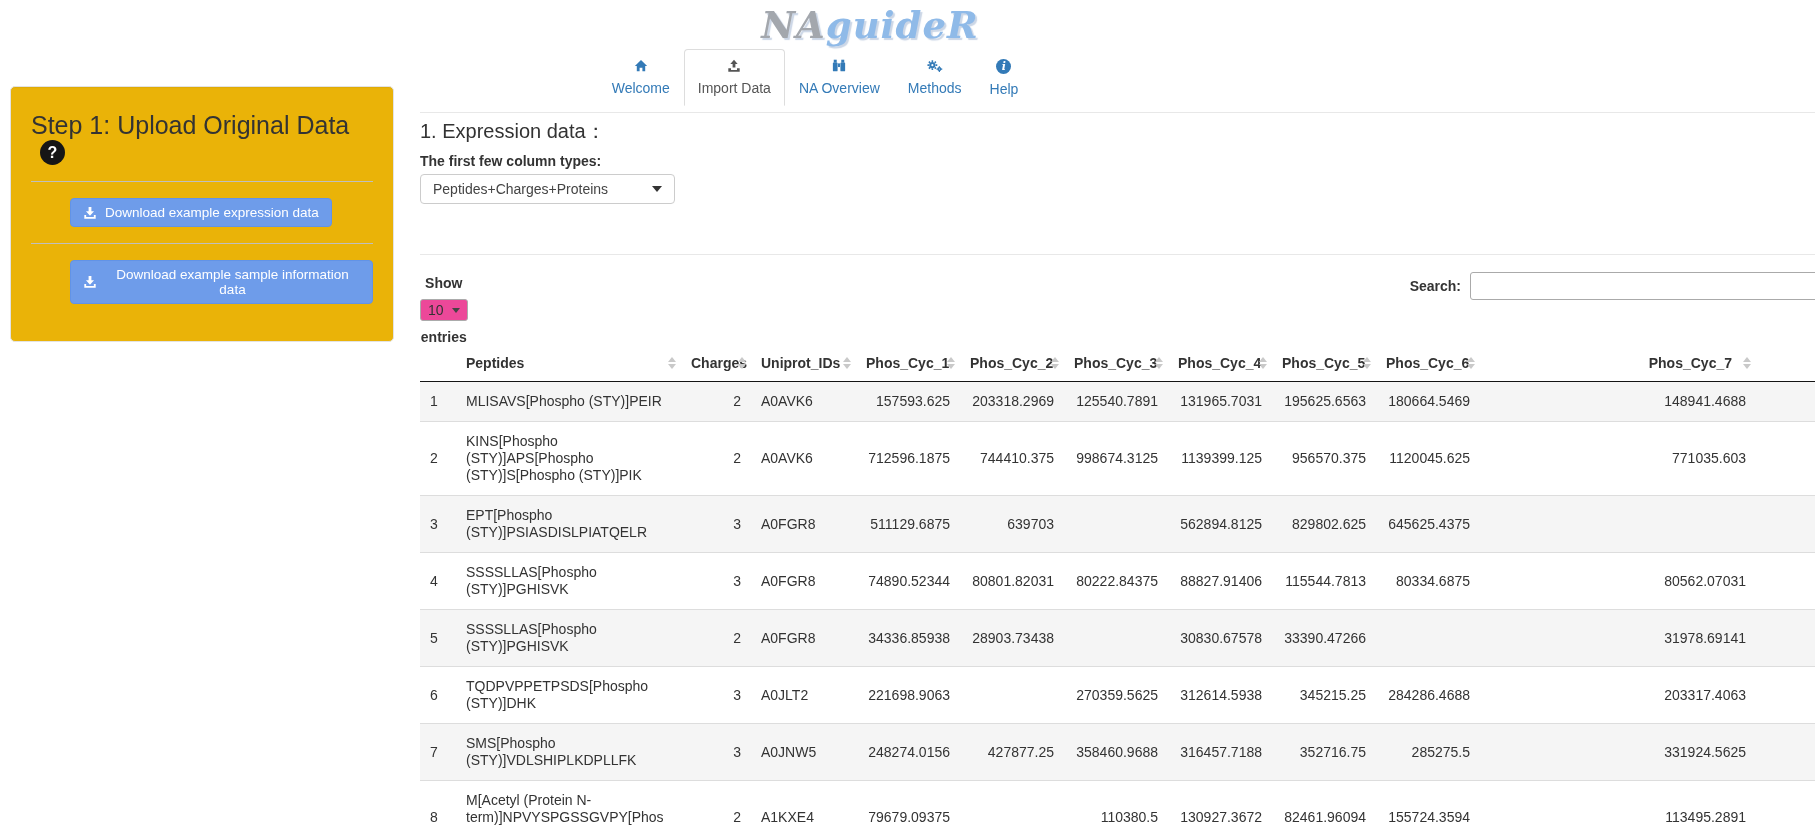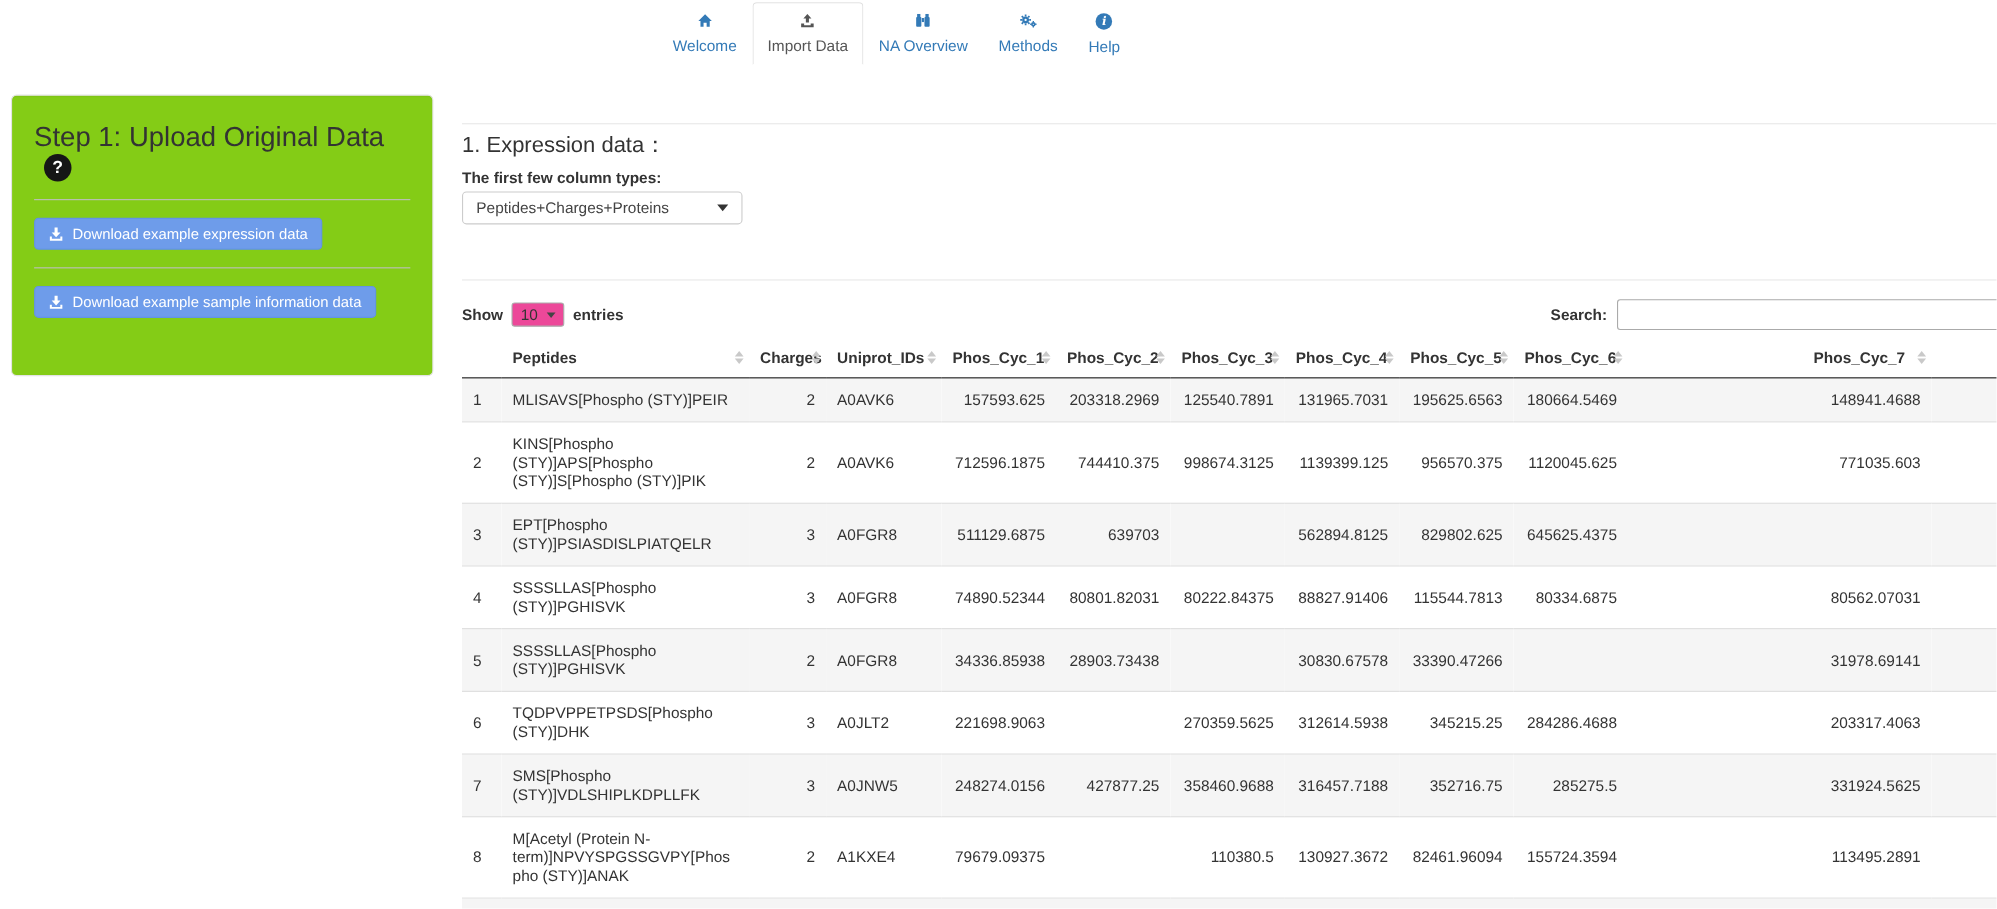--- a/index.html
+++ b/index.html
@@ -31,21 +31,21 @@
   .nav-ic { display:inline-flex; align-items:center; }
   .info-circle {
     display:inline-block; width:15px; height:15px; border-radius:50%;
     background:#337ab7; color:#fff; font-size:11px; font-weight:bold;
     text-align:center; line-height:15px; font-style:italic;
     font-family:"DejaVu Serif",serif;
   }
   
   .well {
     position:absolute; left:10px; top:86px; width:384px; height:256px;
-    background:#84cc16; border:1px solid #e3e3e3; border-radius:5px;
+    background:#eab308; border:1px solid #e3e3e3; border-radius:5px;
     padding:24px 20px 20px 20px; box-shadow:inset 0 1px 1px rgba(0,0,0,.05);
   }
   .panel-title { font-size:25px; color:#333; }
   .qmark {
     display:inline-block; width:25px; height:25px; border-radius:50%;
     background:#161616; color:#fff; font-weight:bold; font-size:16px;
     line-height:25px; text-align:center; vertical-align:-3px; margin-left:9px; cursor:pointer;
   }
   .radio-group { margin-top:27px; }
   .radio-item { margin-right:16px; font-size:14px; cursor:pointer; color:#333; }
@@ -57,37 +57,38 @@
     border-radius:2px; width:15px; height:15px; border:1px solid #dda451;
     background:#f3ecdf; position:relative; vertical-align:-3px;
   }
   .r-dot { position:absolute; left:3px; top:3px; width:7px; height:7px; border-radius:50%; background:#4d4d4d; }
   .well-hr { border:0; border-top:1px solid #bfbfbf; margin:16px 0; }
   .dl-btn {
     display:inline-flex; align-items:center; gap:8px;
     background:#6e9cea; border:1px solid #6293e6; color:#fff;
     font-size:13.5px; padding:6px 12px; border-radius:4px; cursor:pointer;
     font-family:inherit;
+    margin-left:39px;
   }
   .btn-ic { display:inline-flex; align-items:center; }
   
   main { position:absolute; left:420px; top:0; width:1440px; }
   .main-hr { border:0; border-top:1px solid #e8e8e8; }
   .hr1 { margin:112px 0 0; }
   .sec-title { font-size:20px; font-weight:400; margin:5px 0 0; color:#333; }
   .ct-label { display:block; font-size:14px; font-weight:700; margin-top:8px; color:#333; }
   .sel-box {
     margin-top:5px; width:255px; height:30px; border:1px solid #ccc; border-radius:4px;
     display:flex; align-items:center; justify-content:space-between;
     padding:0 12px; font-size:14px; color:#444; cursor:pointer; background:#fff;
   }
   .caret { width:0; height:0; border-left:5px solid transparent; border-right:5px solid transparent; border-top:6px solid #333; }
   .hr2 { margin:50px 0 0; }
   .dt-controls { margin-top:17px; height:30px; }
-  .dt-length { float:left; display:flex; align-items:center; gap:8px; font-size:14px; font-weight:700; color:#333; margin-top:3px; }
+  .dt-length { float:left; display:flex; align-items:center; gap:8px; font-size:14px; font-weight:700; color:#333; margin-top:3px;flex-direction:column; }
   .len-sel {
     display:inline-flex; align-items:center; gap:8px; border:1px solid #ababab;
     border-radius:3px; padding:2px 7px; font-weight:400; font-size:14px;
     background:#ec4899; cursor:pointer; height:22px;
   }
   .mini-caret { width:0; height:0; border-left:4px solid transparent; border-right:4px solid transparent; border-top:5px solid #444; }
   .dt-search { float:right; display:flex; align-items:center; gap:9px; font-size:14px; font-weight:700; color:#333; }
   .dt-search input { width:390px; height:28px; border:1px solid #aaa; border-radius:3px; padding:0 8px; font-size:14px; font-family:inherit; }
   
   #data-table { border-collapse:collapse; table-layout:fixed; width:1440px; margin-top:5px; clear:both; }
@@ -109,20 +110,23 @@
   .s-up { display:block; width:0; height:0; border-left:4px solid transparent; border-right:4px solid transparent; border-bottom:5px solid #c9c9c9; }
   .s-dn { display:block; width:0; height:0; border-left:4px solid transparent; border-right:4px solid transparent; border-top:5px solid #c9c9c9; }
   .partial-row { width:1440px; height:18px; background:#f5f5f5; }
 </style>
 </head>
 <body>
 
 <div>
 
   <header>
+    <div class="logo-wrap">
+      <div class="logo"><span class="l-na">NA</span><span class="l-gr">guideR</span></div>
+    </div>
     <div class="nav-wrap">
       <ul id="nav-tabs">
           <li class="nav-li"><a class="nav-a">
               <span class="nav-ic">
                 <svg width="14" height="14" viewBox="0 0 16 16" fill="currentColor">
                   <path d="M8 1.2 L15 8 h-2.2 v6 H9.6 v-4 H6.4 v4 H3.2 V8 H1 Z"></path>
                 </svg>
               </span>
               <span>Welcome</span>
             </a></li>

